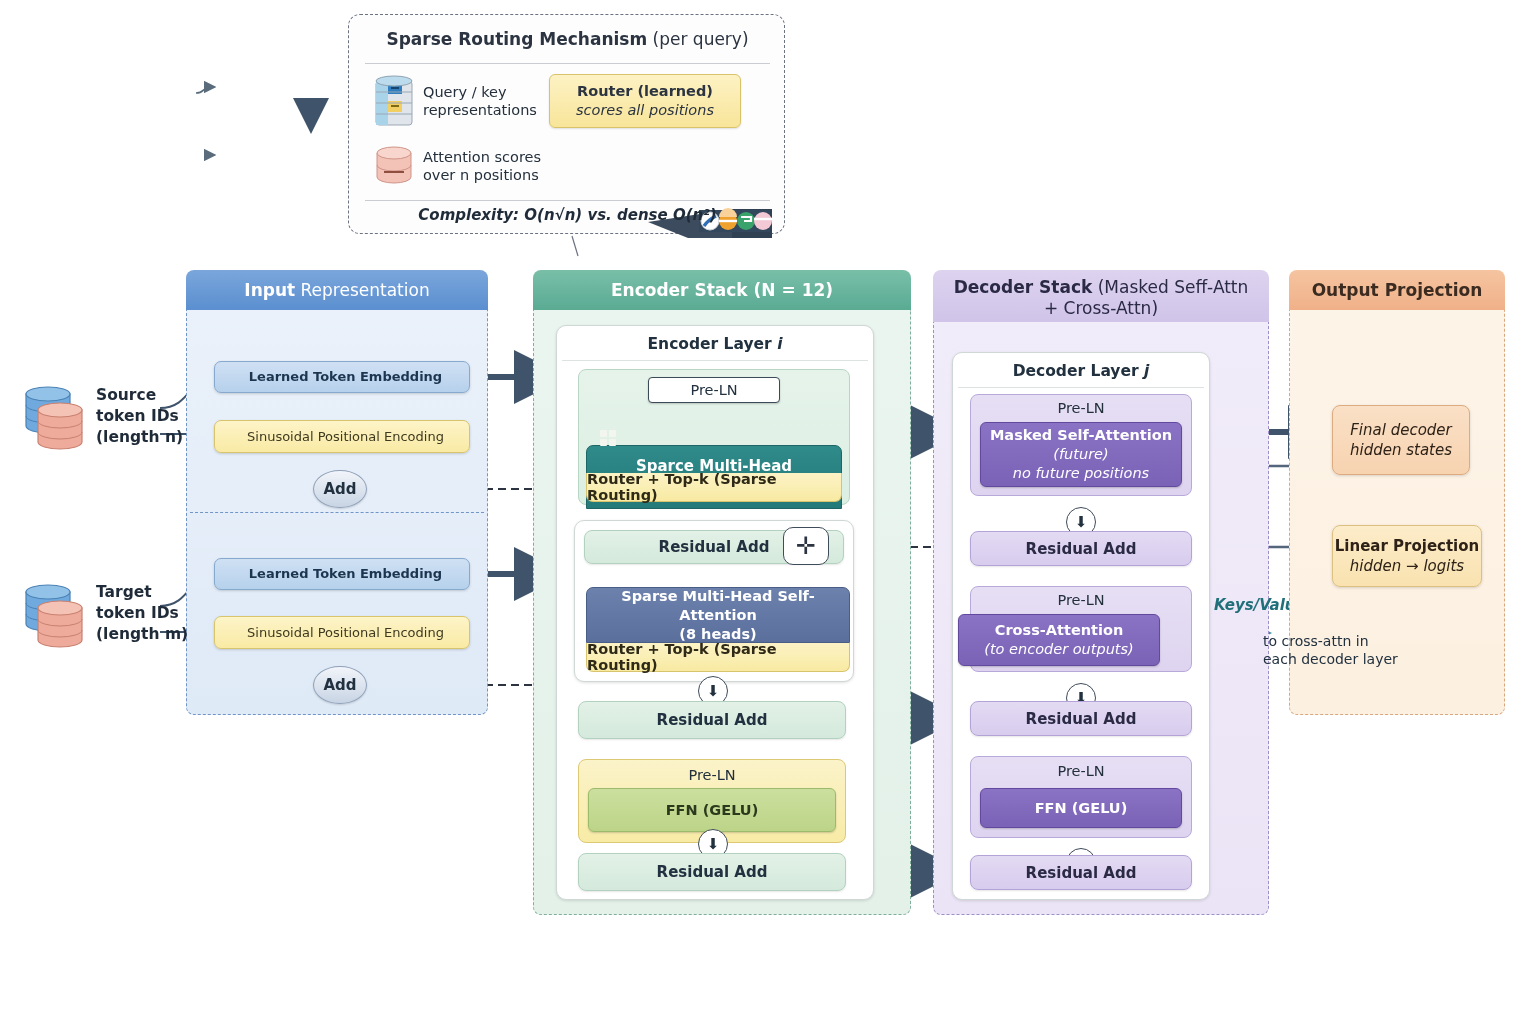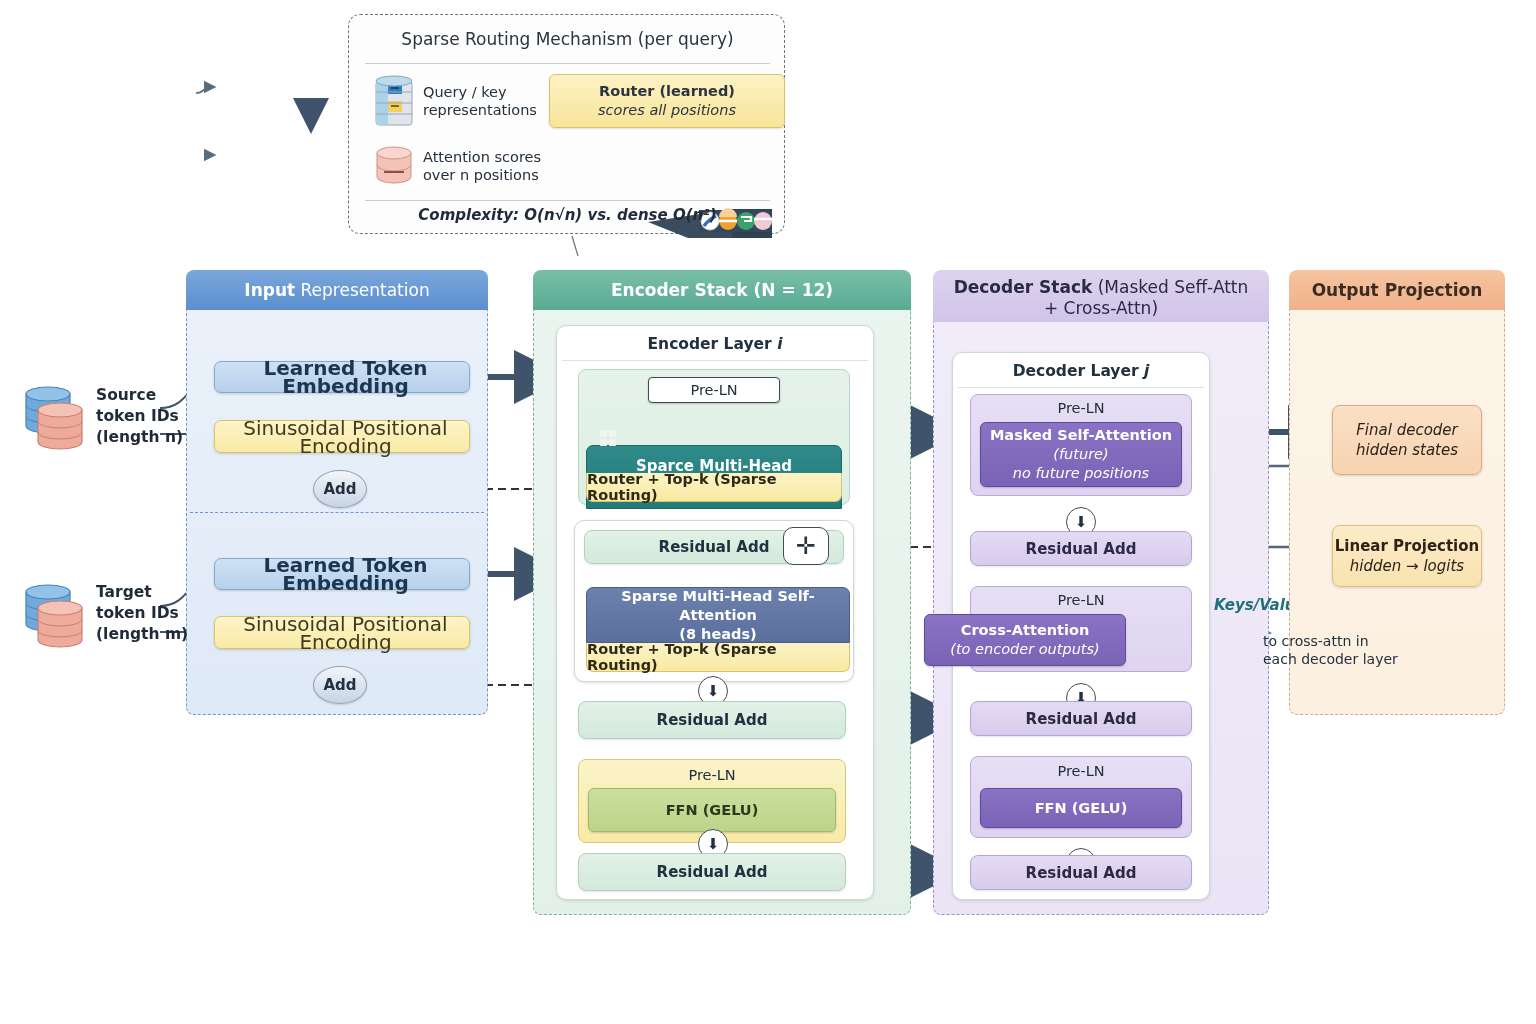--- a/index.html
+++ b/index.html
@@ -18,29 +18,29 @@
   #routing-panel {
     left:348px; top:14px; width:437px; height:220px;
     border:1.6px dashed #6b7280;
     border-radius:12px;
     background:#fdfdfe;
   }
   #routing-title {
     left:0; top:14px; width:437px;
     text-align:center; font-size:17px; color:#2b3440;
   }
-  #routing-title .b { font-weight:normal; }
+  #routing-title .b { font-weight:bold; }
   #routing-rule { left:16px; top:48px; width:405px; height:1px; background:#c9cdd3; }
   #routing-rule2 { left:16px; top:185px; width:405px; height:1px; background:#c9cdd3; }
 
   .lbl-qk { left:74px; top:68px; width:120px; font-size:14.5px; line-height:18px; color:#24303c; }
   .lbl-as { left:74px; top:133px; width:130px; font-size:14.5px; line-height:18px; color:#24303c; }
 
   .router-box {
-    left:200px; top:59px; width:236px; height:54px;
+    left:200px; top:59px; width:192px; height:54px;
     background:linear-gradient(180deg,#fdf2c4,#f8e59a);
     border:1.4px solid #d9c36a; border-radius:6px;
     text-align:center; font-size:14.5px; line-height:19px;
     padding-top:7px; color:#2b3440;
     box-shadow:0 1px 2px rgba(0,0,0,.12);
   }
   .router-box .b { font-weight:bold; }
   .router-box .i { font-style:italic; }
   .topk-box {
     left:200px; top:131px; width:222px; height:42px;
@@ -83,21 +83,21 @@
 
   #hdr-out { left:1289px; top:270px; width:216px; height:40px;
     background:linear-gradient(180deg,#f5c4a0,#f0b189); color:#3b2b20; }
   #body-out { left:1289px; top:310px; width:216px; height:405px;
     background:linear-gradient(180deg,#fdf4e8,#fcf0e0); border-color:#d9a77f; }
 
   
   .box {
     position:absolute; border-radius:7px; text-align:center;
     display:flex; flex-direction:column; align-items:center; justify-content:center;
-    font-size:20px; line-height:18px;
+    font-size:13px; line-height:18px;
     box-shadow:0 1px 2.5px rgba(0,0,0,.16);
     padding-left:7px;
   }
   .blue-box { background:linear-gradient(180deg,#cfe0f3,#b6d1ec); border:1.3px solid #86a9ce; color:#1d3650; font-weight:bold; }
   .yellow-box { background:linear-gradient(180deg,#fdf4c8,#f9eaa4); border:1.3px solid #d9c46e; color:#3e3a20; }
   .add-ellipse {
     position:absolute; width:54px; height:38px; border-radius:50%;
     background:linear-gradient(180deg,#f2f5fa,#c8d4e4);
     border:1.4px solid #8fa1b8; color:#22313f;
     font-size:15px; font-weight:bold;
@@ -480,21 +480,21 @@
   <div class="b">Masked Self-Attention</div>
   <div class="i">(future)</div>
   <div class="i">no future positions</div>
 </div>
 <div class="circ-node" style="left:1066px; top:507px;">⬇</div>
 <div class="residual-purple" style="left:970px; top:531px; width:222px; height:35px;">Residual Add</div>
 
 <div class="preln-wrap preln-purple" style="left:970px; top:586px; width:222px; height:86px;">
   <div class="preln-label" style="margin-top:5px;">Pre-LN</div>
 </div>
-<div class="attn-purple" style="left:924px; top:614px; width:202px; height:52px;">
+<div class="attn-purple" style="left:958px; top:614px; width:202px; height:52px;">
   <div class="b">Cross-Attention</div>
   <div class="i">(to encoder outputs)</div>
 </div>
 <div class="circ-node" style="left:1066px; top:683px;">⬇</div>
 <div class="residual-purple" style="left:970px; top:701px; width:222px; height:35px;">Residual Add</div>
 
 <div class="preln-wrap preln-purple" style="left:970px; top:756px; width:222px; height:82px;">
   <div class="preln-label" style="margin-top:6px;">Pre-LN</div>
 </div>
 <div class="attn-purple" style="left:980px; top:788px; width:202px; height:40px;">
@@ -503,21 +503,21 @@
 <div class="circ-node" style="left:1066px; top:848px;">⬇</div>
 <div class="residual-purple" style="left:970px; top:855px; width:222px; height:35px;">Residual Add</div>
 
 <div class="kv-label" style="left:1214px; top:596px;">Keys/Values</div>
 
 <div class="abs panel-header" id="hdr-out">
   <span class="b">Output Projection</span>
 </div>
 <div class="abs panel-body" id="body-out"></div>
 
-<div class="out-box" style="left:1332px; top:405px; width:150px; height:70px;">
+<div class="out-box" style="left:1332px; top:405px; width:138px; height:70px;">
   <div class="i">Final decoder</div>
   <div class="i">hidden states</div>
 </div>
 <div class="out-box lin" style="left:1332px; top:525px; width:150px; height:62px;">
   <div class="b">Linear Projection</div>
   <div class="i">hidden → logits</div>
 </div>
 <div class="note" style="left:1263px; top:632px;">
   <div>to cross-attn in</div>
   <div>each decoder layer</div>

